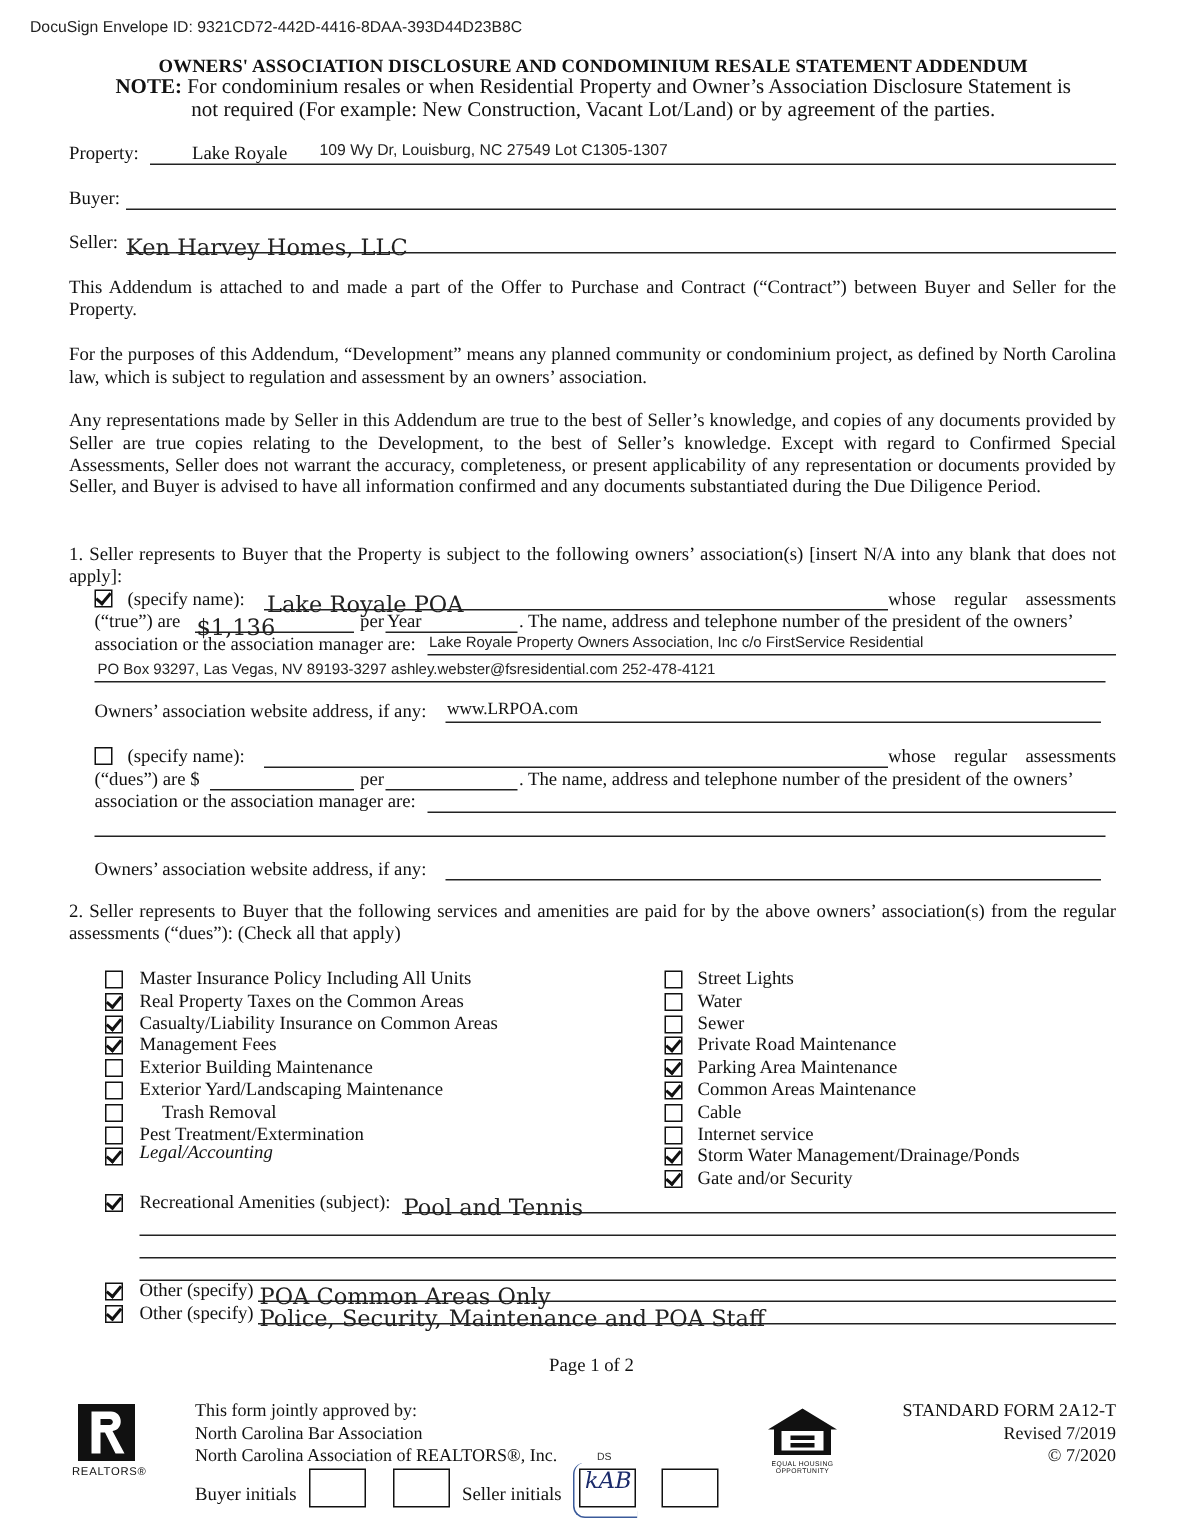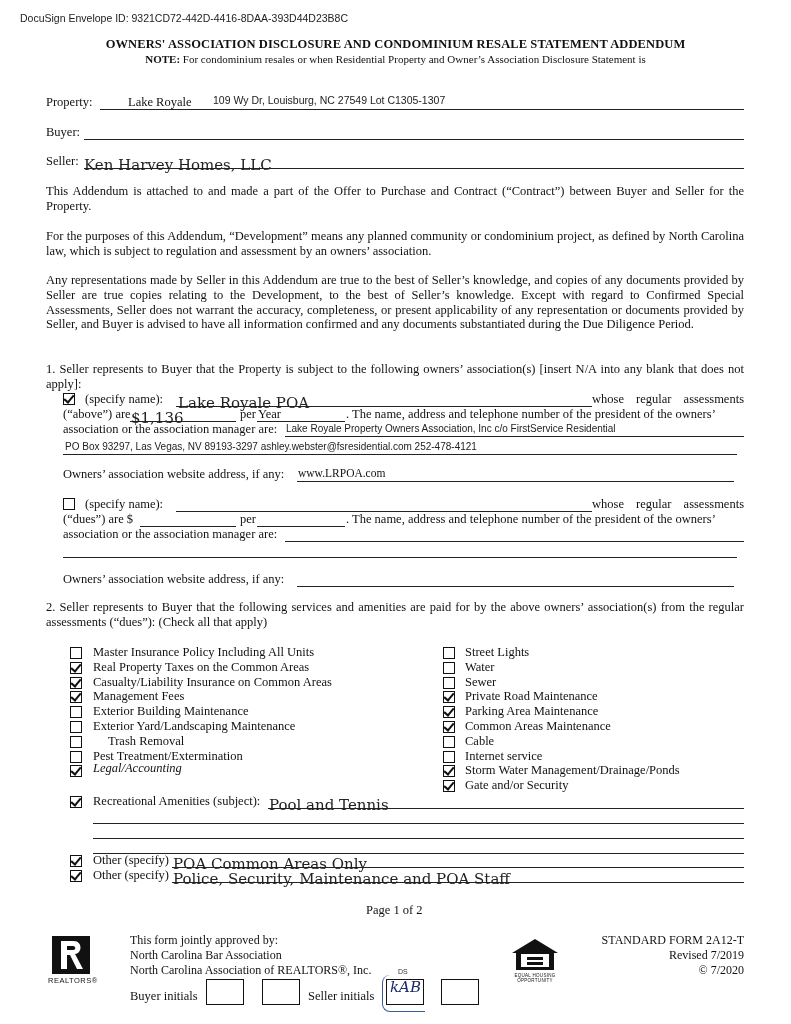--- a/index.html
+++ b/index.html
@@ -1,39 +1,40 @@
 <!DOCTYPE html>
 <html><head>
 <meta charset="utf-8">
 <style>
   html, body { margin: 0; padding: 0; background: #ffffff; }
   body { width: 791px; height: 1024px; position: relative; overflow: hidden; color: #111; font-family: "Liberation Serif", serif; }
   .abs { position: absolute; }
   .env { left: 20px; top: 12px; font-family: "Liberation Sans", sans-serif; font-size: 10.5px; color: #222; }
   .title { left: 0; width: 791px; top: 37px; text-align: center; font-weight: bold; font-size: 12.5px; letter-spacing: 0.1px; }
-  .note { left: 0; width: 791px; top: 52px; text-align: center; font-size: 11px; line-height: 14.5px; }
+  .note { left: 0; width: 791px; top: 52px; text-align: center; font-size: 14px; line-height: 14.5px; }
   .ser { font-size: 12.5px; }
   .line { border-bottom: 1px solid #222; height: 14px; }
   .fill { font-family: "Liberation Sans", sans-serif; font-size: 10.5px; color: #222; }
   .fill-serif { font-family: "DejaVu Serif", serif; font-size: 15px; color: #222; }
   .para { left: 46px; width: 698px; font-size: 12.5px; line-height: 14.8px; text-align: justify; }
   .cb { width: 10px; height: 10px; border: 1.3px solid #111; position: absolute; background: #fff; }
   .cb.checked::after { content: ""; position: absolute; left: 2px; top: -1px; width: 4px; height: 8px; border-right: 2px solid #111; border-bottom: 2px solid #111; transform: rotate(40deg); }
   .item { position: absolute; font-size: 12.5px; line-height: 14.8px; white-space: nowrap; }
   .foot-b { font-weight: normal; font-size: 12px; line-height: 15px; }
   .init-box { position: absolute; width: 36px; height: 24px; border: 1.3px solid #111; }
 </style>
 </head>
 <body>
 
 <div class="abs env">DocuSign Envelope ID: 9321CD72-442D-4416-8DAA-393D44D23B8C</div>
 
 <div class="abs title">OWNERS' ASSOCIATION DISCLOSURE AND CONDOMINIUM RESALE STATEMENT ADDENDUM</div>
 <div class="abs note">
   <span style="font-weight:bold">NOTE:</span><span> For condominium resales or when Residential Property and Owner’s Association Disclosure Statement is</span><br>
+  <span>not required (For example: New Construction, Vacant Lot/Land) or by agreement of the parties.</span>
 </div>
 
 <div class="abs ser" style="left:46px; top:95px;">Property:</div>
 <div class="abs line" style="left:100px; top:95px; width:644px;"></div>
 <div class="abs ser" style="left:128px; top:95px;">Lake Royale</div>
 <div class="abs fill" style="left:213px; top:94px;">109 Wy Dr, Louisburg, NC 27549   Lot C1305-1307</div>
 
 <div class="abs ser" style="left:46px; top:125px;">Buyer:</div>
 <div class="abs line" style="left:84px; top:125px; width:660px;"></div>
 
@@ -45,21 +46,21 @@
 <div class="abs para" style="top:229px;">For the purposes of this Addendum, “Development” means any planned community or condominium project, as defined by North Carolina law, which is subject to regulation and assessment by an owners’ association.</div>
 <div class="abs para" style="top:273px;">Any representations made by Seller in this Addendum are true to the best of Seller’s knowledge, and copies of any documents provided by Seller are true copies relating to the Development, to the best of Seller’s knowledge.  Except with regard to Confirmed Special Assessments, Seller does not warrant the accuracy, completeness, or present applicability of any representation or documents provided by Seller, and Buyer is advised to have all information confirmed and any documents substantiated during the Due Diligence Period.</div>
 <div class="abs para" style="top:362px;">1.  Seller represents to Buyer that the Property is subject to the following owners’ association(s) [insert N/A into any blank that does not apply]:</div>
 
 <div class="cb checked" style="left:63px; top:393px;"></div>
 <div class="abs ser" style="left:85px; top:392px;">(specify   name):</div>
 <div class="abs line" style="left:176px; top:392px; width:416px;"></div>
 <div class="abs fill-serif" style="left:178px; top:394px;">Lake Royale POA</div>
 <div class="abs ser" style="left:592px; top:392px; width:152px; text-align:justify; text-align-last:justify;">whose   regular   assessments</div>
 
-<div class="abs ser" style="left:63px; top:407px;">(“above”) are</div>
+<div class="abs ser" style="left:63px; top:407px;">(“true”) are</div>
 <div class="abs line" style="left:130px; top:407px; width:106px;"></div>
 <div class="abs fill-serif" style="left:131px; top:409px;">$1,136</div>
 <div class="abs ser" style="left:240px; top:407px;">per</div>
 <div class="abs line" style="left:257px; top:407px; width:88px;"></div>
 <div class="abs ser" style="left:258px; top:407px;">Year</div>
 <div class="abs ser" style="left:346px; top:407px; white-space:nowrap;">. The name, address and telephone number of the president of the owners’</div>
 
 <div class="abs ser" style="left:63px; top:422px;">association or the association manager are:</div>
 <div class="abs line" style="left:285px; top:422px; width:459px;"></div>
 <div class="abs fill" style="left:286px; top:423px; font-size:10px;">Lake Royale Property Owners Association, Inc c/o FirstService Residential</div>

